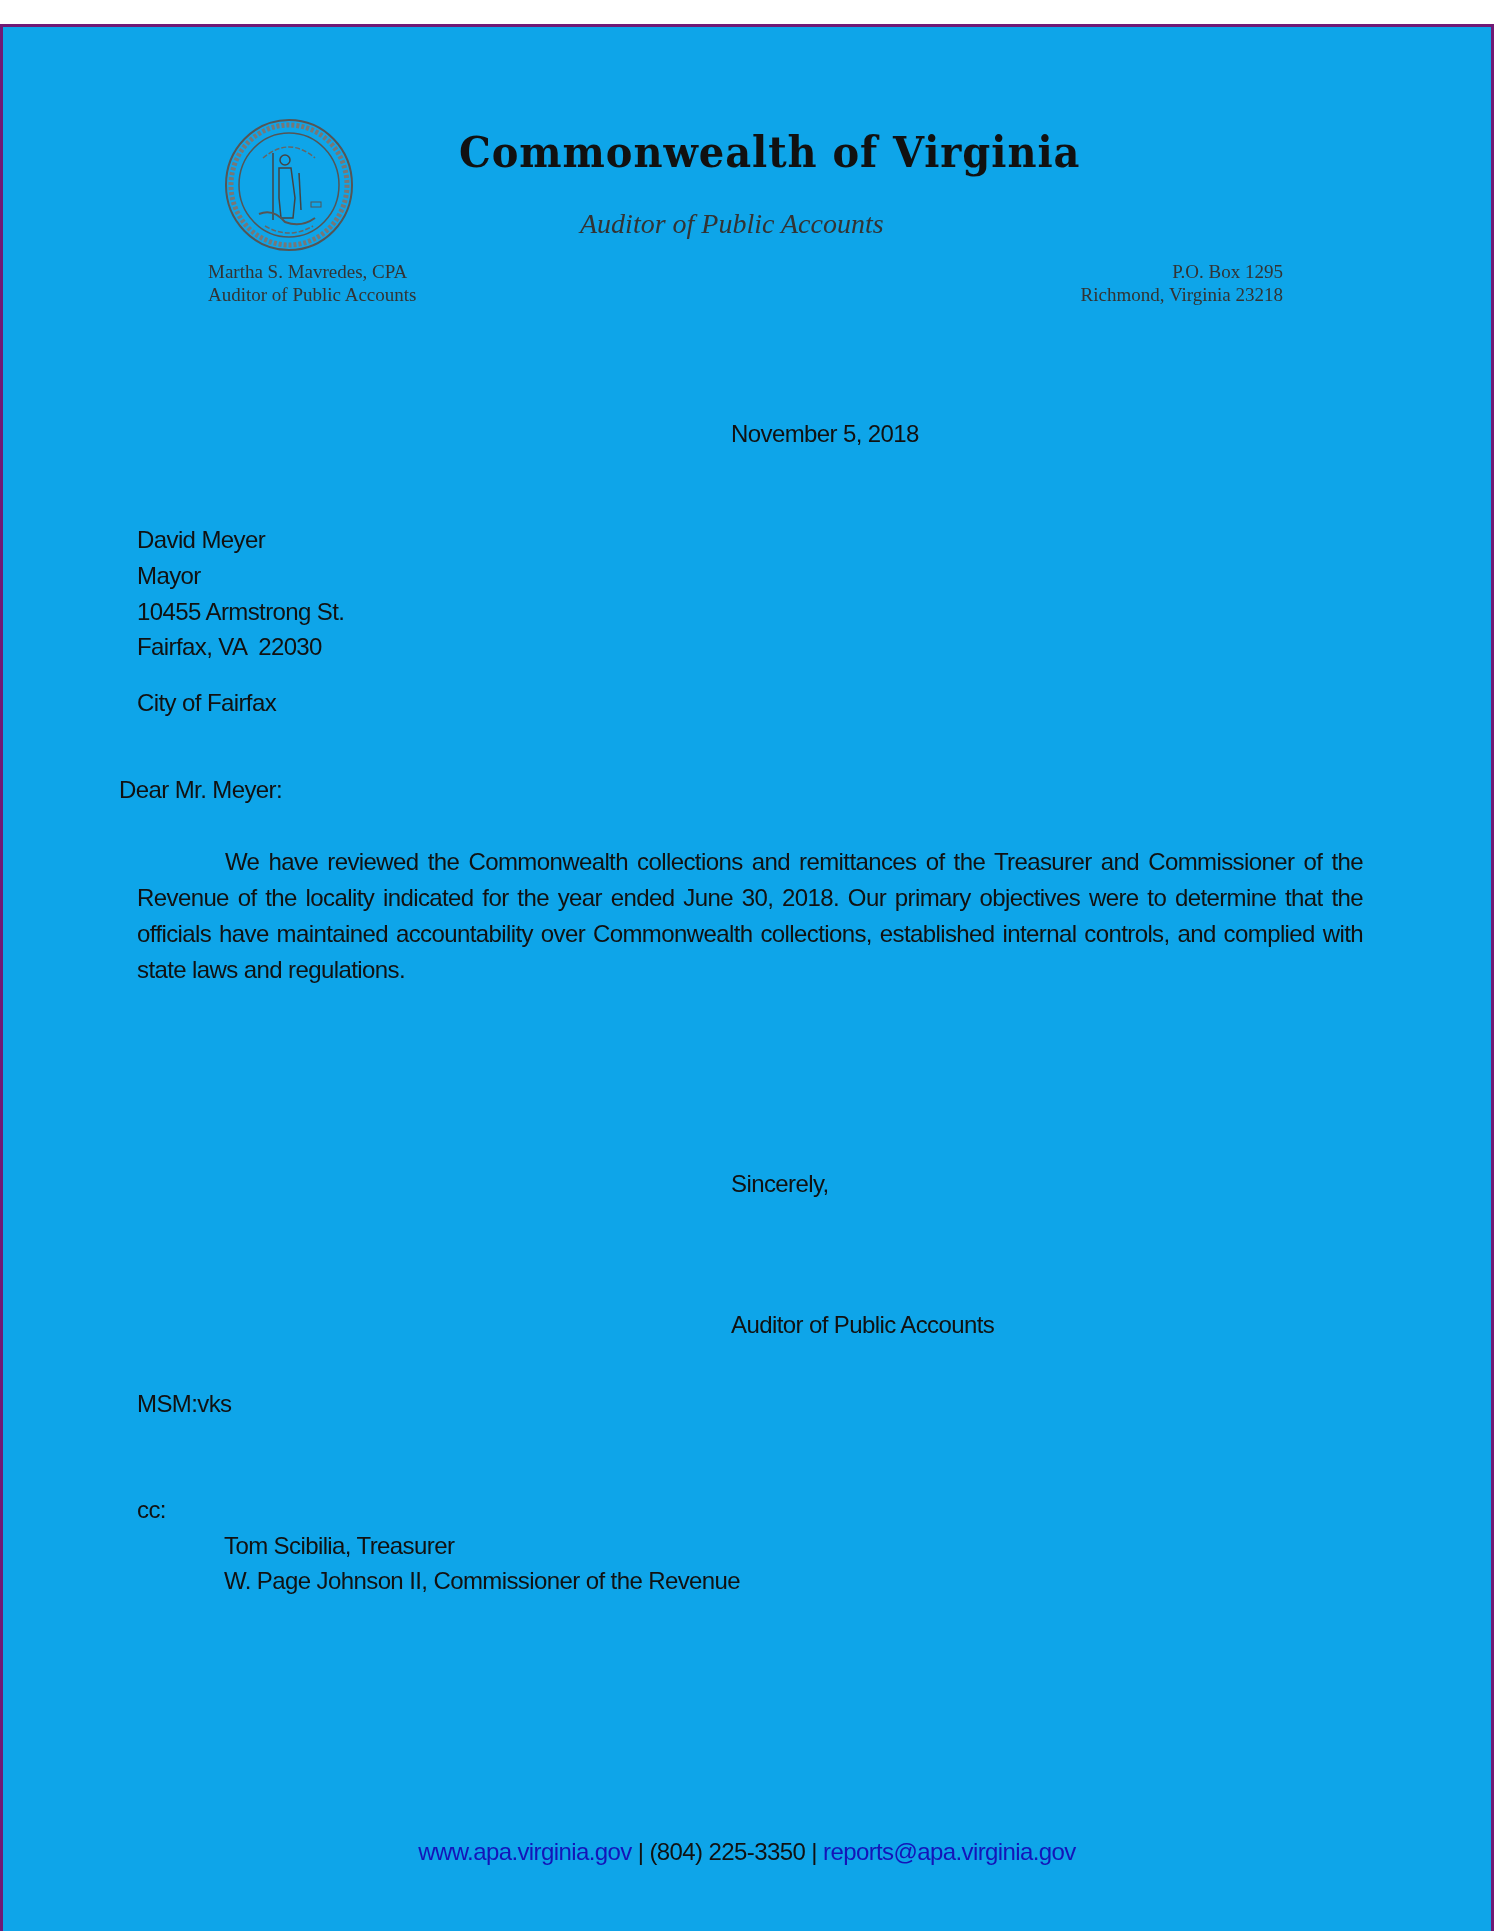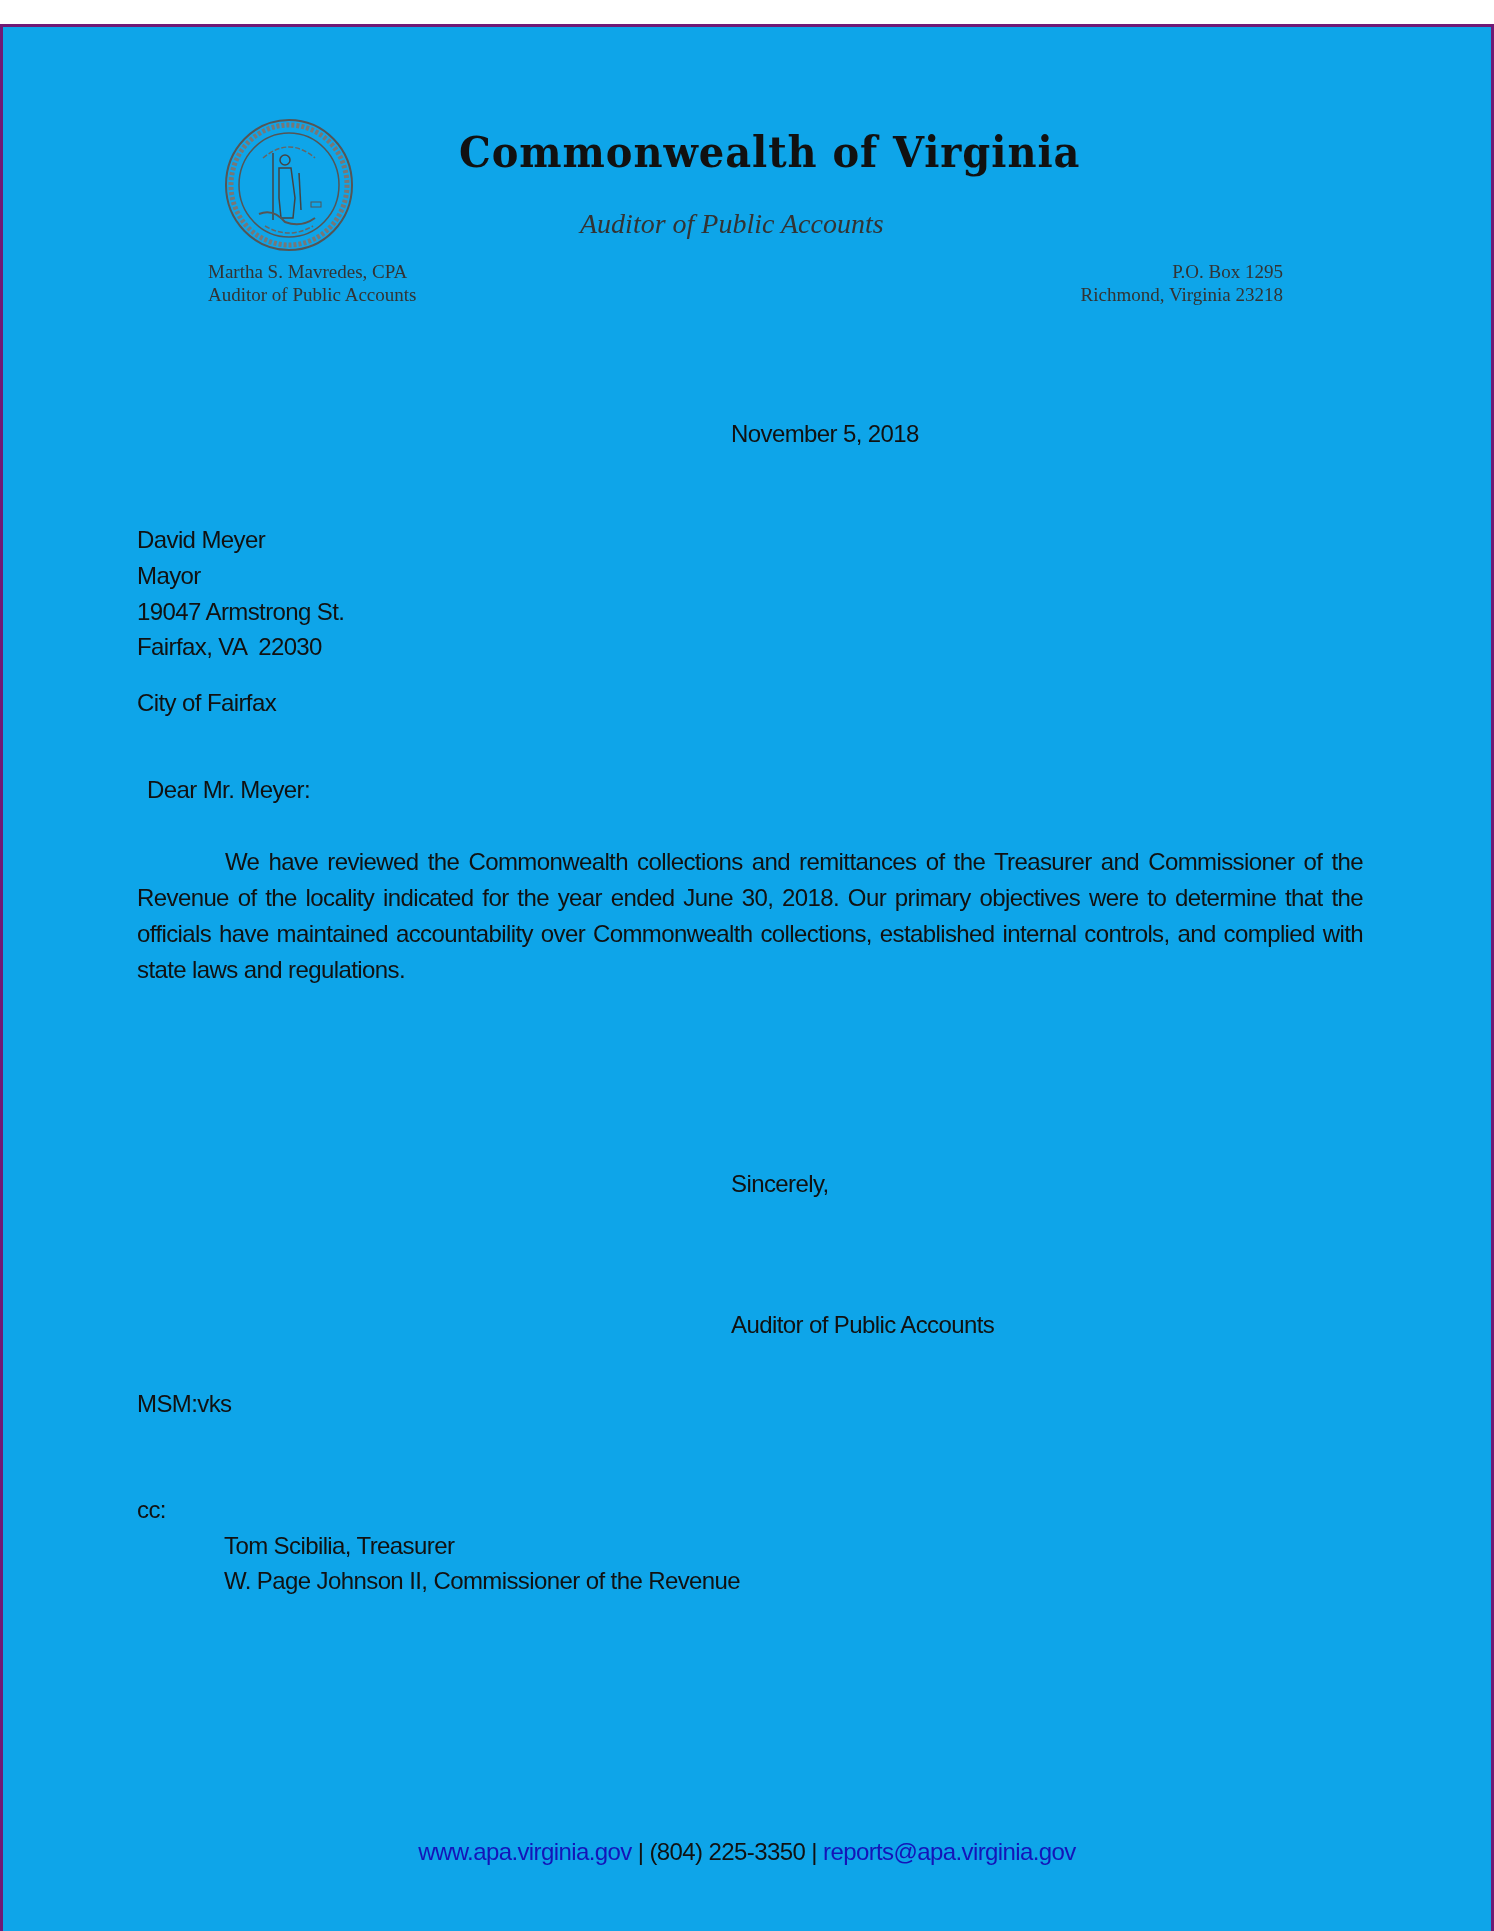--- a/index.html
+++ b/index.html
@@ -43,26 +43,26 @@
   <div class="abs serif hdr-small" style="left:205px; top:233px;">Martha S. Mavredes, CPA</div>
   <div class="abs serif hdr-small" style="left:205px; top:256px;">Auditor of Public Accounts</div>
 
   <div class="abs serif hdr-small" style="right:208px; top:233px; text-align:left;">P.O. Box 1295</div>
   <div class="abs serif hdr-small" style="right:208px; top:256px; text-align:right;">Richmond, Virginia 23218</div>
 
   <div class="abs sans" style="left:728px; top:389px;">November 5, 2018</div>
 
   <div class="abs sans" style="left:134px; top:495px;">David Meyer</div>
   <div class="abs sans" style="left:134px; top:531px;">Mayor</div>
-  <div class="abs sans" style="left:134px; top:567px;">19047 Armstrong St.</div>
+  <div class="abs sans" style="left:134px; top:567px;">10455 Armstrong St.</div>
   <div class="abs sans" style="left:134px; top:602px; white-space:pre;">Fairfax, VA  22030</div>
 
   <div class="abs sans" style="left:134px; top:658px;">City of Fairfax</div>
 
-  <div class="abs sans" style="left:144px; top:745px;text-align:right;">Dear Mr. Meyer:</div>
+  <div class="abs sans" style="left:116px; top:745px;text-align:right;">Dear Mr. Meyer:</div>
 
   <div class="para sans" style="top:817px;"><span class="indent"></span><span>We have reviewed the Commonwealth collections and remittances of the Treasurer and Commissioner of the Revenue of the locality indicated for the year ended June 30, 2018.  Our primary objectives were to determine that the officials have maintained accountability over Commonwealth collections, established internal controls, and complied with state laws and regulations.</span></div>
 
 
   <div class="abs sans" style="left:728px; top:1139px;">Sincerely,</div>
   <div class="abs sans" style="left:728px; top:1280px;">Auditor of Public Accounts</div>
   <div class="abs sans" style="left:134px; top:1359px;">MSM:vks</div>
 
   <div class="abs sans" style="left:134px; top:1465px;">cc:</div>
   <div class="abs sans" style="left:221px; top:1501px;">Tom Scibilia, Treasurer</div>

